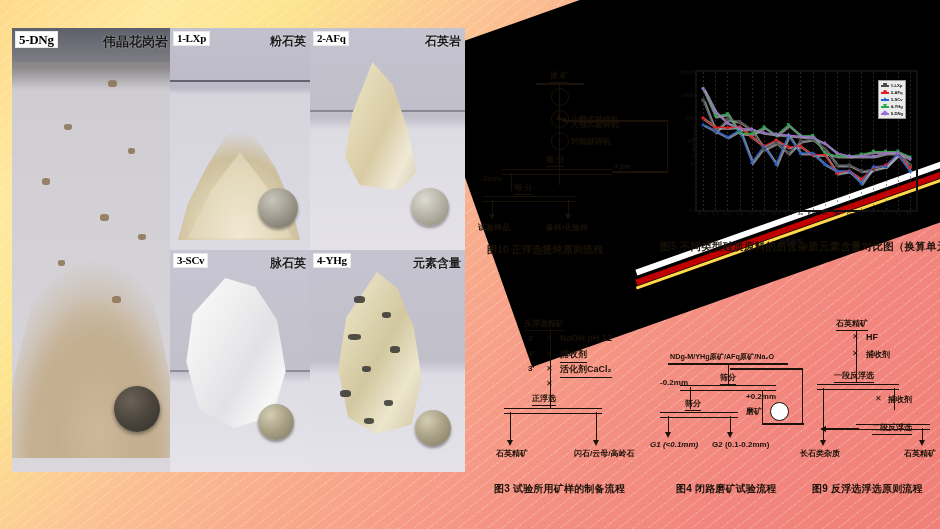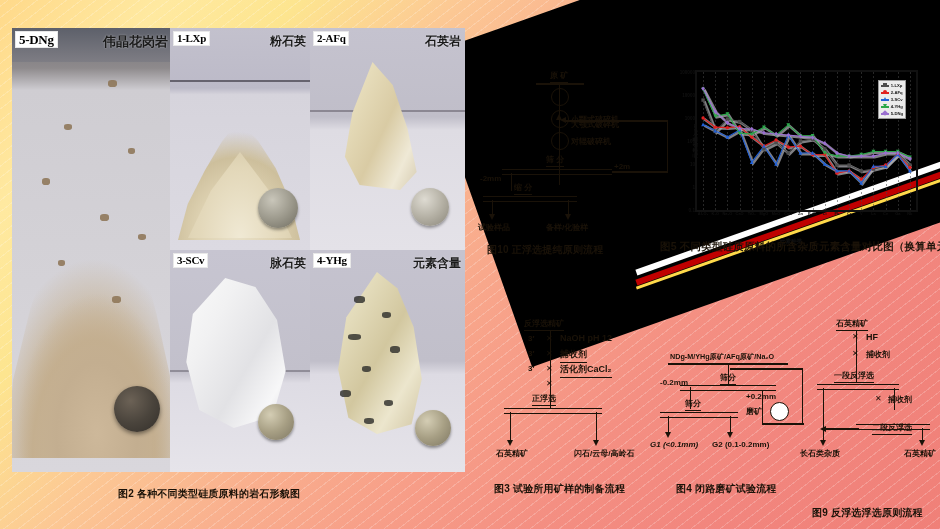--- a/index.html
+++ b/index.html
@@ -241,21 +241,20 @@
       <div class="spk" style="left:52px;top:116px;width:9px;height:6px;"></div>
       <div class="spk" style="left:30px;top:140px;width:11px;height:7px;"></div>
       <div class="spk" style="left:74px;top:150px;width:9px;height:6px;"></div>
       <div class="spk" style="left:54px;top:168px;width:10px;height:6px;"></div>
       <div class="coin-gold" style="right:14px;bottom:26px;"></div>
       <div class="tag">4-YHg</div>
       <div class="cn">元素含量</div>
     </div>
 
   </div>
-  <div class="cap" style="left:118px;top:487px;">图2 各种不同类型硅质原料的岩石形貌图</div>
 
   <div class="fc" style="left:480px;top:70px;width:190px;height:170px;">
     <div class="t ul" style="left:70px;top:0px;">原 矿</div>
     <div class="hline" style="left:56px;top:13px;width:48px;"></div>
     <div class="vline" style="left:79px;top:13px;height:102px;"></div>
 
     <div class="circ" style="left:71px;top:18px;width:16px;height:16px;"></div>
     <div class="t" style="left:91px;top:22px;margin-top:27px;">大颚式破碎机</div>
 
     <div class="circ" style="left:71px;top:40px;width:16px;height:16px;"></div>
@@ -558,15 +557,15 @@
     <div class="vline" style="left:82px;top:70px;height:22px;"></div>
     <div class="xm" style="left:63px;top:76px;">✕</div>
     <div class="t" style="left:76px;top:76px;">捕收剂</div>
     <div class="t ul" style="left:60px;top:92px;margin-top:12px;">二段反浮选</div>
     <div class="dbl" style="left:44px;top:106px;width:74px;"></div>
     <div class="hline" style="left:11px;top:110px;width:36px;"></div>
     <div class="vline" style="left:110px;top:110px;height:14px;"></div>
     <div class="arw" style="left:106.5px;top:122px;"></div>
     <div class="t" style="left:92px;top:130px;">石英精矿</div>
   </div>
-  <div class="cap" style="left:812px;top:506px;">图9 反浮选浮选原则流程</div>
+  <div class="cap" style="left:812px;top:482px;">图9 反浮选浮选原则流程</div>
 
 </div>
 
 </body></html>

